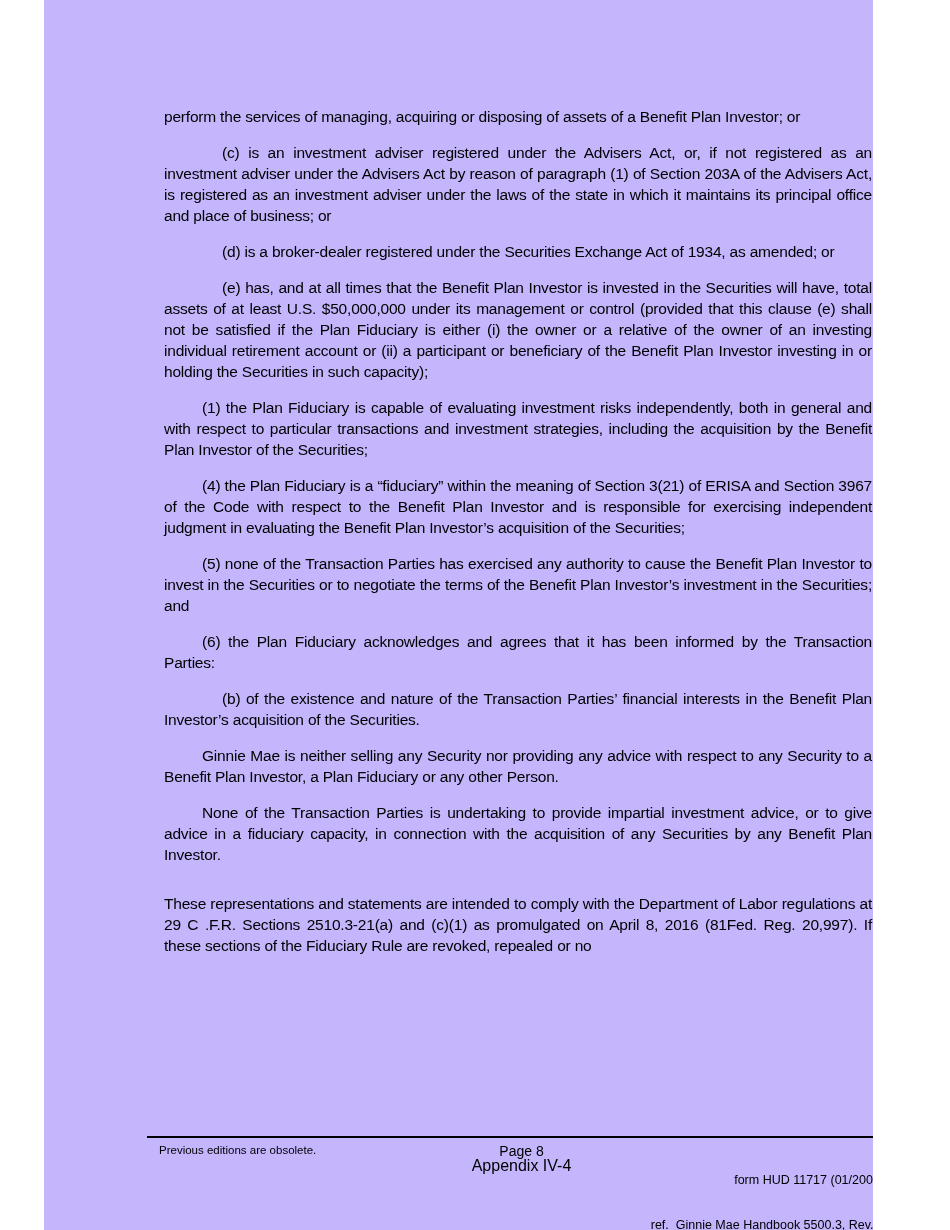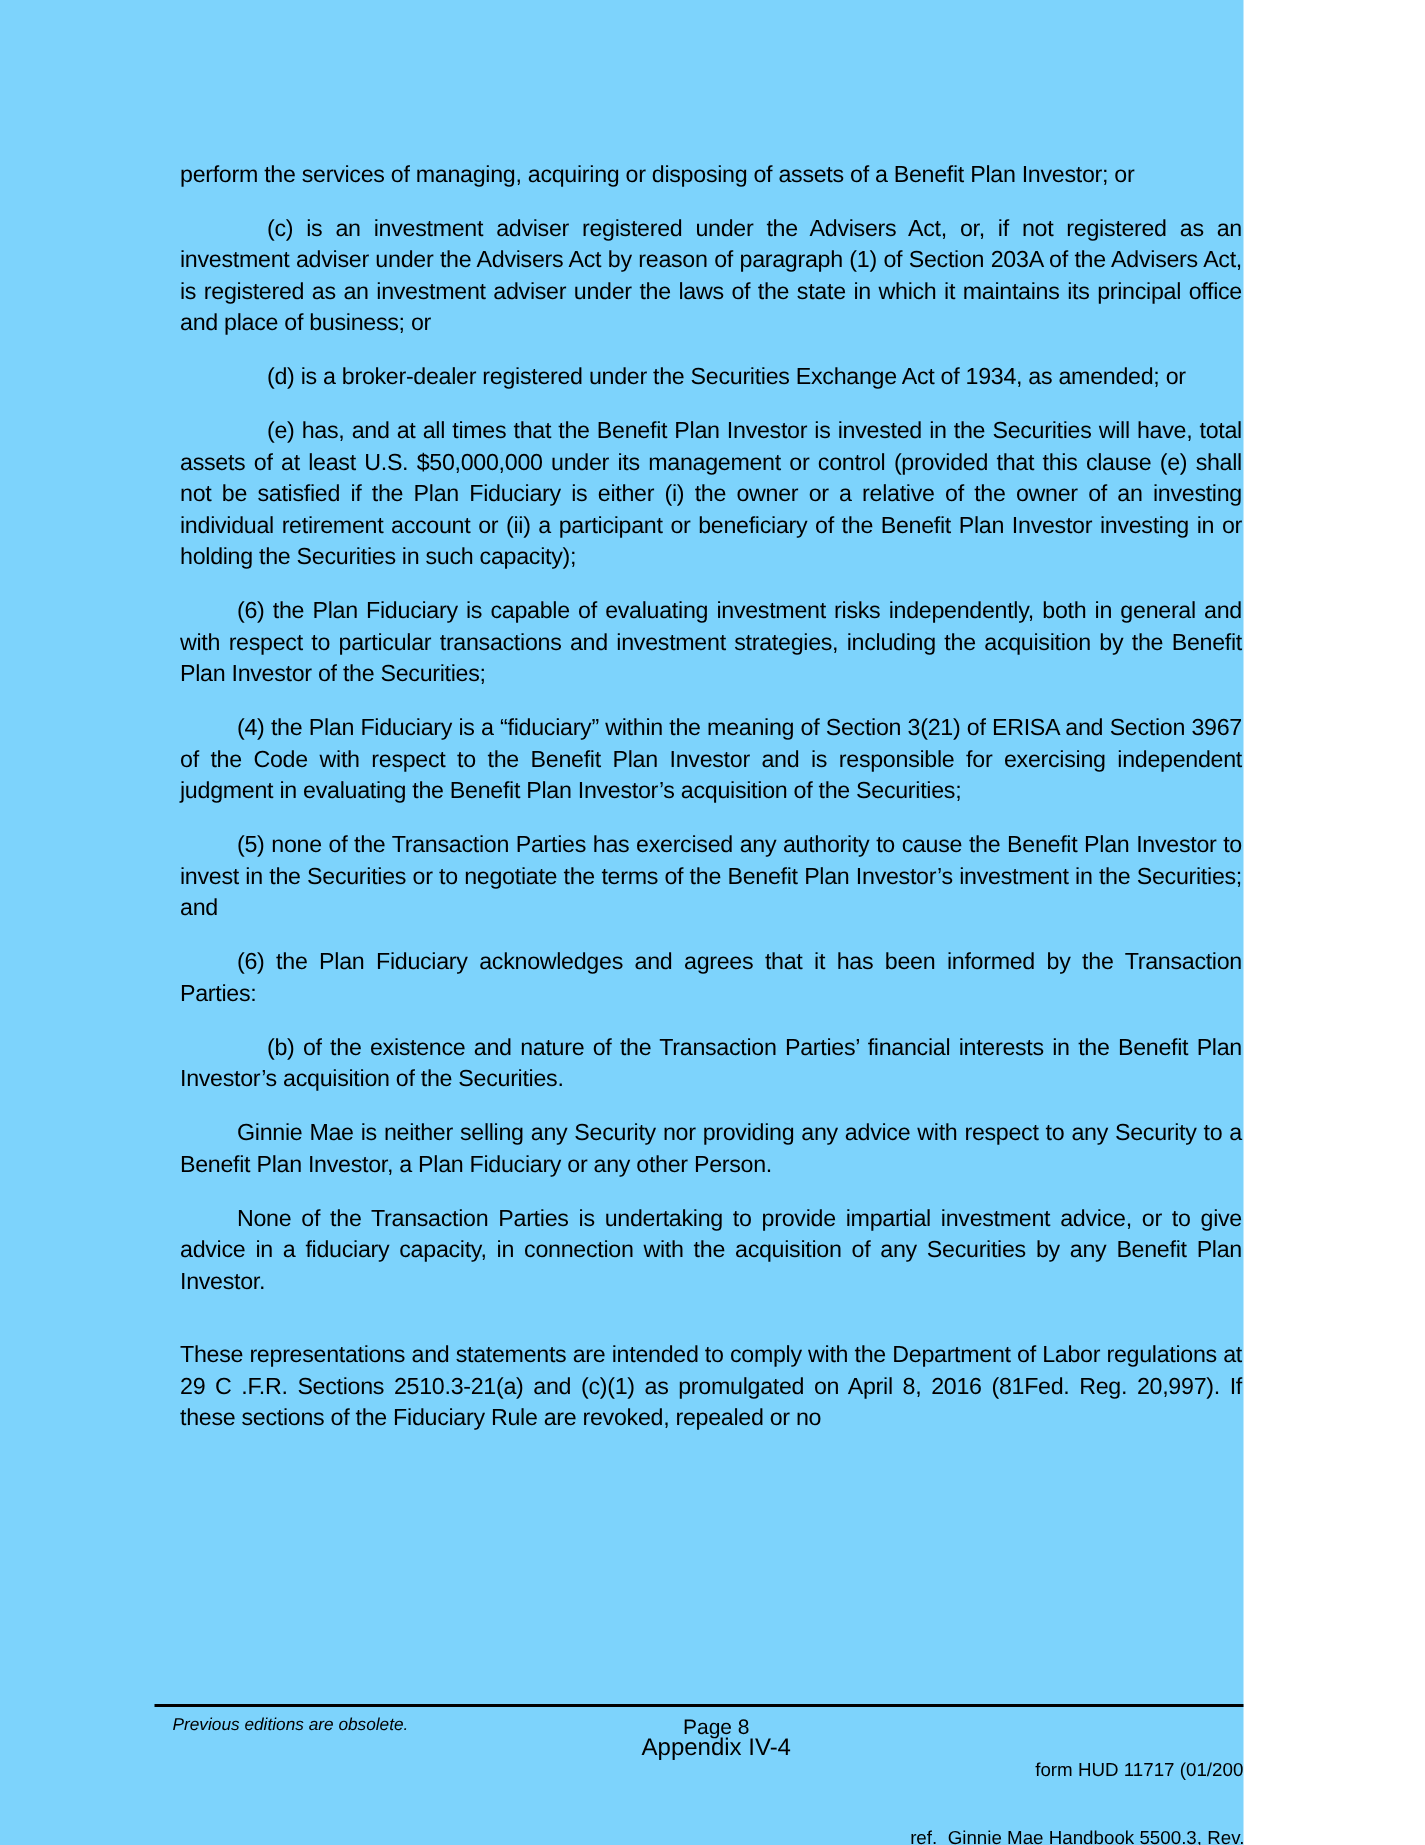--- a/index.html
+++ b/index.html
@@ -4,24 +4,25 @@
 <style>
   html, body {
     margin: 0;
     padding: 0;
     background: #ffffff;
   }
   .page {
     position: relative;
     width: 829px;
     height: 1230px;
-    background: #7dd3fc;
+    background: #c4b5fd;
     color: #000000;
     font-family: "Liberation Sans", "DejaVu Sans", sans-serif;
     overflow: hidden;
+    margin-left: 44px;
   }
   .content {
     position: absolute;
     top: 106px;
     left: 120px;
     width: 708px;
   }
   .content p {
     margin: 15px 0 0 0;
     font-size: 15.5px;
@@ -49,21 +50,20 @@
     display: flex;
     align-items: flex-start;
     margin-top: 5px;
   }
   .f-left {
     flex: 1;
     font-size: 11.5px;
     line-height: 14px;
     padding-left: 12px;
     white-space: pre;
-    font-style: italic;
   }
   .f-center {
     width: 220px;
     text-align: center;
   }
   .f-center .page-num {
     font-size: 14px;
     line-height: 16px;
   }
   .f-center .appendix {
@@ -81,21 +81,21 @@
 </head>
 <body>
 
 <div class="page">
 
   <div class="content">
     <p class="first">perform the services of managing, acquiring or disposing of assets of a Benefit Plan Investor; or</p>
     <p class="letter">(c)  is an investment adviser registered under the Advisers Act, or, if not registered as an investment adviser under the Advisers Act by reason of paragraph (1) of Section 203A of the Advisers Act, is registered as an investment adviser under the laws of the state in which it maintains its principal office and place of business; or</p>
     <p class="letter">(d) is a broker-dealer registered under the Securities Exchange Act of 1934, as amended; or</p>
     <p class="letter">(e)  has, and at all times that the Benefit Plan Investor is invested in the Securities will have, total assets of at least U.S. $50,000,000 under its management or control (provided that this clause (e) shall not be satisfied if the Plan Fiduciary is either (i) the owner or a relative of the owner of an investing individual retirement account or (ii) a participant or beneficiary of the Benefit Plan Investor investing in or holding the Securities in such capacity);</p>
-    <p class="num">(6) the Plan Fiduciary is capable of evaluating investment risks independently, both in general and with respect to particular transactions and investment strategies, including the acquisition by the Benefit Plan Investor of the Securities;</p>
+    <p class="num">(1) the Plan Fiduciary is capable of evaluating investment risks independently, both in general and with respect to particular transactions and investment strategies, including the acquisition by the Benefit Plan Investor of the Securities;</p>
     <p class="num">(4) the Plan Fiduciary is a “fiduciary” within the meaning of Section 3(21) of ERISA and Section 3967 of the Code with respect to the Benefit Plan Investor and is responsible for exercising independent judgment in evaluating the Benefit Plan Investor’s acquisition of the Securities;</p>
     <p class="num">(5) none of the Transaction Parties has exercised any authority to cause the Benefit Plan Investor to invest in the Securities or to negotiate the terms of the Benefit Plan Investor’s investment in the Securities; and</p>
     <p class="num">(6) the Plan Fiduciary acknowledges and agrees that it has been informed by the Transaction Parties:</p>
     <p class="letter">(b) of the existence and nature of the Transaction Parties’ financial interests in the Benefit Plan Investor’s acquisition of the Securities.</p>
     <p class="num">Ginnie Mae is neither selling any Security nor providing any advice with respect to any Security to a Benefit Plan Investor, a Plan Fiduciary or any other Person.</p>
     <p class="num">None of the Transaction Parties is undertaking to provide impartial investment advice, or to give advice in a fiduciary capacity, in connection with the acquisition of any Securities by any Benefit Plan Investor.</p>
     <p class="first gap-top">These representations and statements are intended to comply with the Department of Labor regulations at 29 C .F.R. Sections 2510.3-21(a) and (c)(1) as promulgated on April 8, 2016 (81Fed. Reg. 20,997). If these sections of the Fiduciary Rule are revoked, repealed or no</p>
   </div>
 
   <div class="footer">

